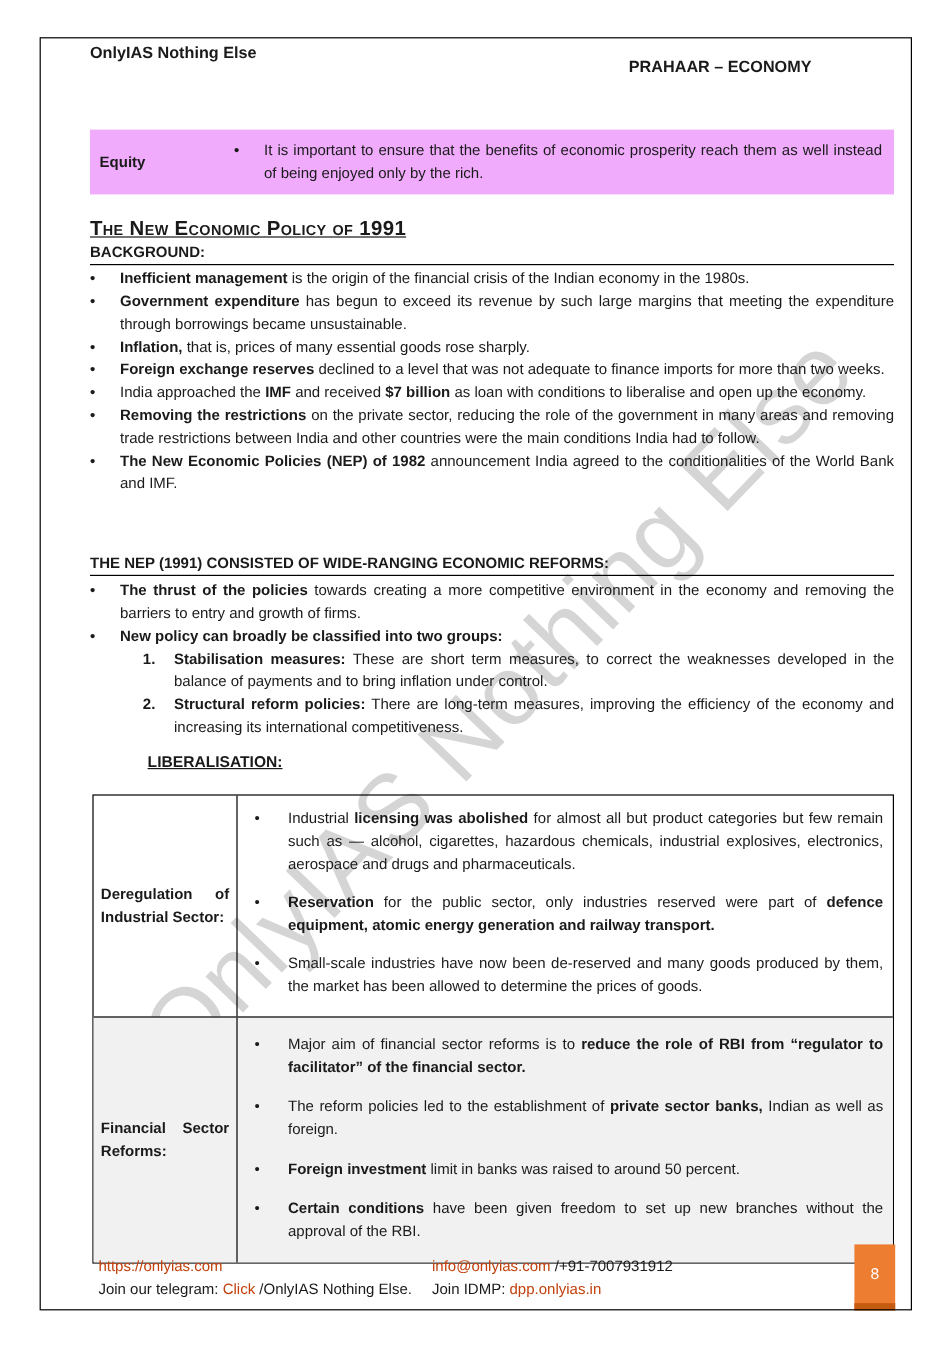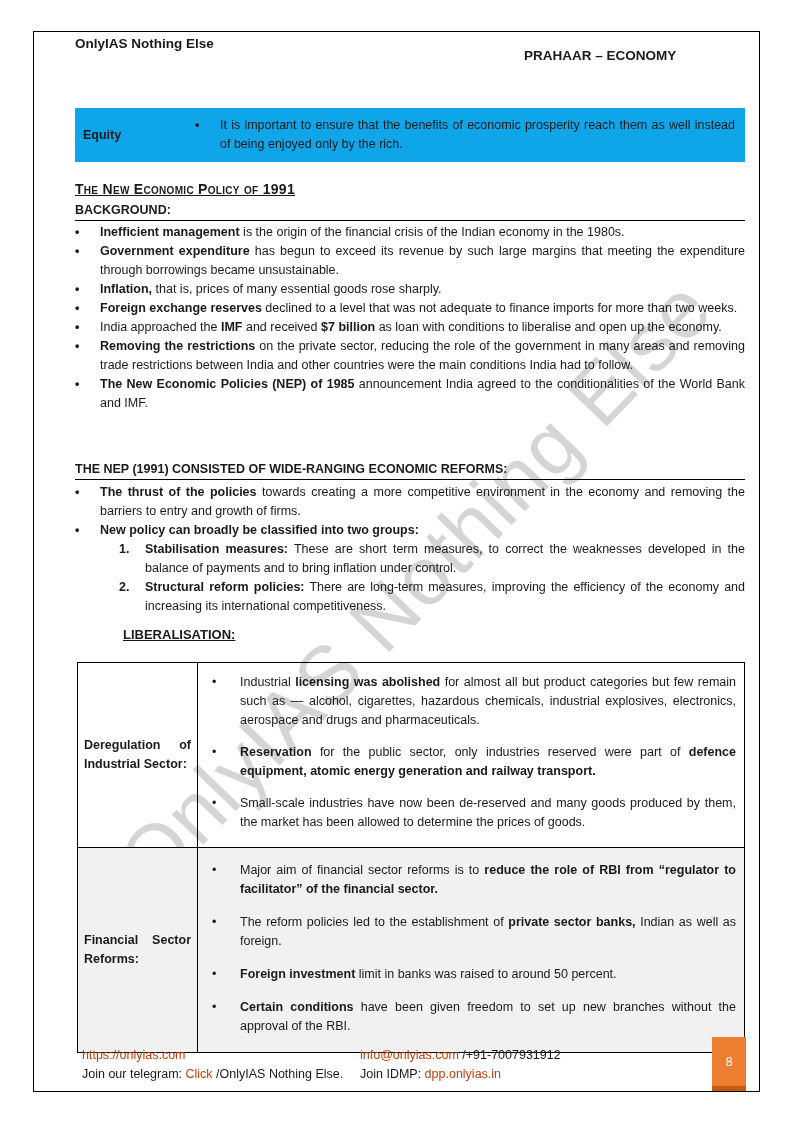--- a/index.html
+++ b/index.html
@@ -10,25 +10,25 @@
   .page-border{position:absolute;left:33px;top:31px;width:725px;height:1059px;border:1.6px solid #000;z-index:2;pointer-events:none;}
   .watermark{
     position:absolute;left:415px;top:585px;z-index:0;white-space:nowrap;
     transform:translate(-50%,-50%) rotate(-46deg);
     font-size:82px;color:#bcbcbc;opacity:.62;letter-spacing:1px;font-weight:400;
   }
   .content{position:absolute;left:0;top:0;width:793px;height:1123px;z-index:1;}
   .hdr-left{position:absolute;left:75px;top:36px;font-size:13.5px;font-weight:700;}
   .hdr-right{position:absolute;left:524px;top:48px;font-size:13.5px;font-weight:700;}
 
-  .equity-row{position:absolute;left:75px;top:108px;width:670px;min-height:52px;background:#0ea5e9;display:flex;}
+  .equity-row{position:absolute;left:75px;top:108px;width:670px;min-height:52px;background:#f0abfc;display:flex;}
   .equity-label{width:120px;display:flex;align-items:center;padding-left:8px;box-sizing:border-box;font-weight:700;font-size:12.5px;}
   .equity-body{flex:1;padding:8px 10px 8px 0;}
 
-  .h-smallcaps{position:absolute;left:75px;top:181px;font-size:14px;font-weight:700;font-variant:small-caps;text-decoration:underline;letter-spacing:.3px;}
+  .h-smallcaps{position:absolute;left:75px;top:181px;font-size:17px;font-weight:700;font-variant:small-caps;text-decoration:underline;letter-spacing:.3px;}
   .h-bold{font-size:12.5px;font-weight:700;}
   .bg-head{position:absolute;left:75px;top:203px;text-align:center;}
   .rule{position:absolute;left:75px;width:670px;border-top:1.7px solid #000;}
   .rule1{top:220px;}
   .nep-head{position:absolute;left:75px;top:462px;}
   .rule2{top:479px;}
   .lib-head{position:absolute;left:75px;top:627px;font-size:13px;font-weight:700;text-decoration:underline;padding-left:48px;}
 
   .list{position:absolute;left:75px;width:670px;font-size:12.5px;line-height:19px;}
   .bg-list{top:223px;}
@@ -105,21 +105,21 @@
       <div class="li">
         <span class="marker">•</span>
         <span class="txt"><span>India approached the </span><span class="b">IMF</span><span> and received </span><span class="b">$7 billion</span><span> as loan with conditions to liberalise and open up the economy.</span></span>
       </div>
       <div class="li">
         <span class="marker">•</span>
         <span class="txt"><span class="b">Removing the restrictions</span><span> on the private sector, reducing the role of the government in many areas and removing trade restrictions between India and other countries were the main conditions India had to follow.</span></span>
       </div>
       <div class="li">
         <span class="marker">•</span>
-        <span class="txt"><span class="b">The New Economic Policies (NEP) of 1985</span><span> announcement India agreed to the conditionalities of the World Bank and IMF.</span></span>
+        <span class="txt"><span class="b">The New Economic Policies (NEP) of 1982</span><span> announcement India agreed to the conditionalities of the World Bank and IMF.</span></span>
       </div>
     </div>
 
   <div class="h-bold nep-head">THE NEP (1991) CONSISTED OF WIDE-RANGING ECONOMIC REFORMS:</div>
   <div class="rule rule2"></div>
 
   <div class="list nep-list">
       <div class="li">
         <span class="marker">•</span>
         <span class="txt"><span class="b">The thrust of the policies</span><span> towards creating a more competitive environment in the economy and removing the barriers to entry and growth of firms.</span></span>

